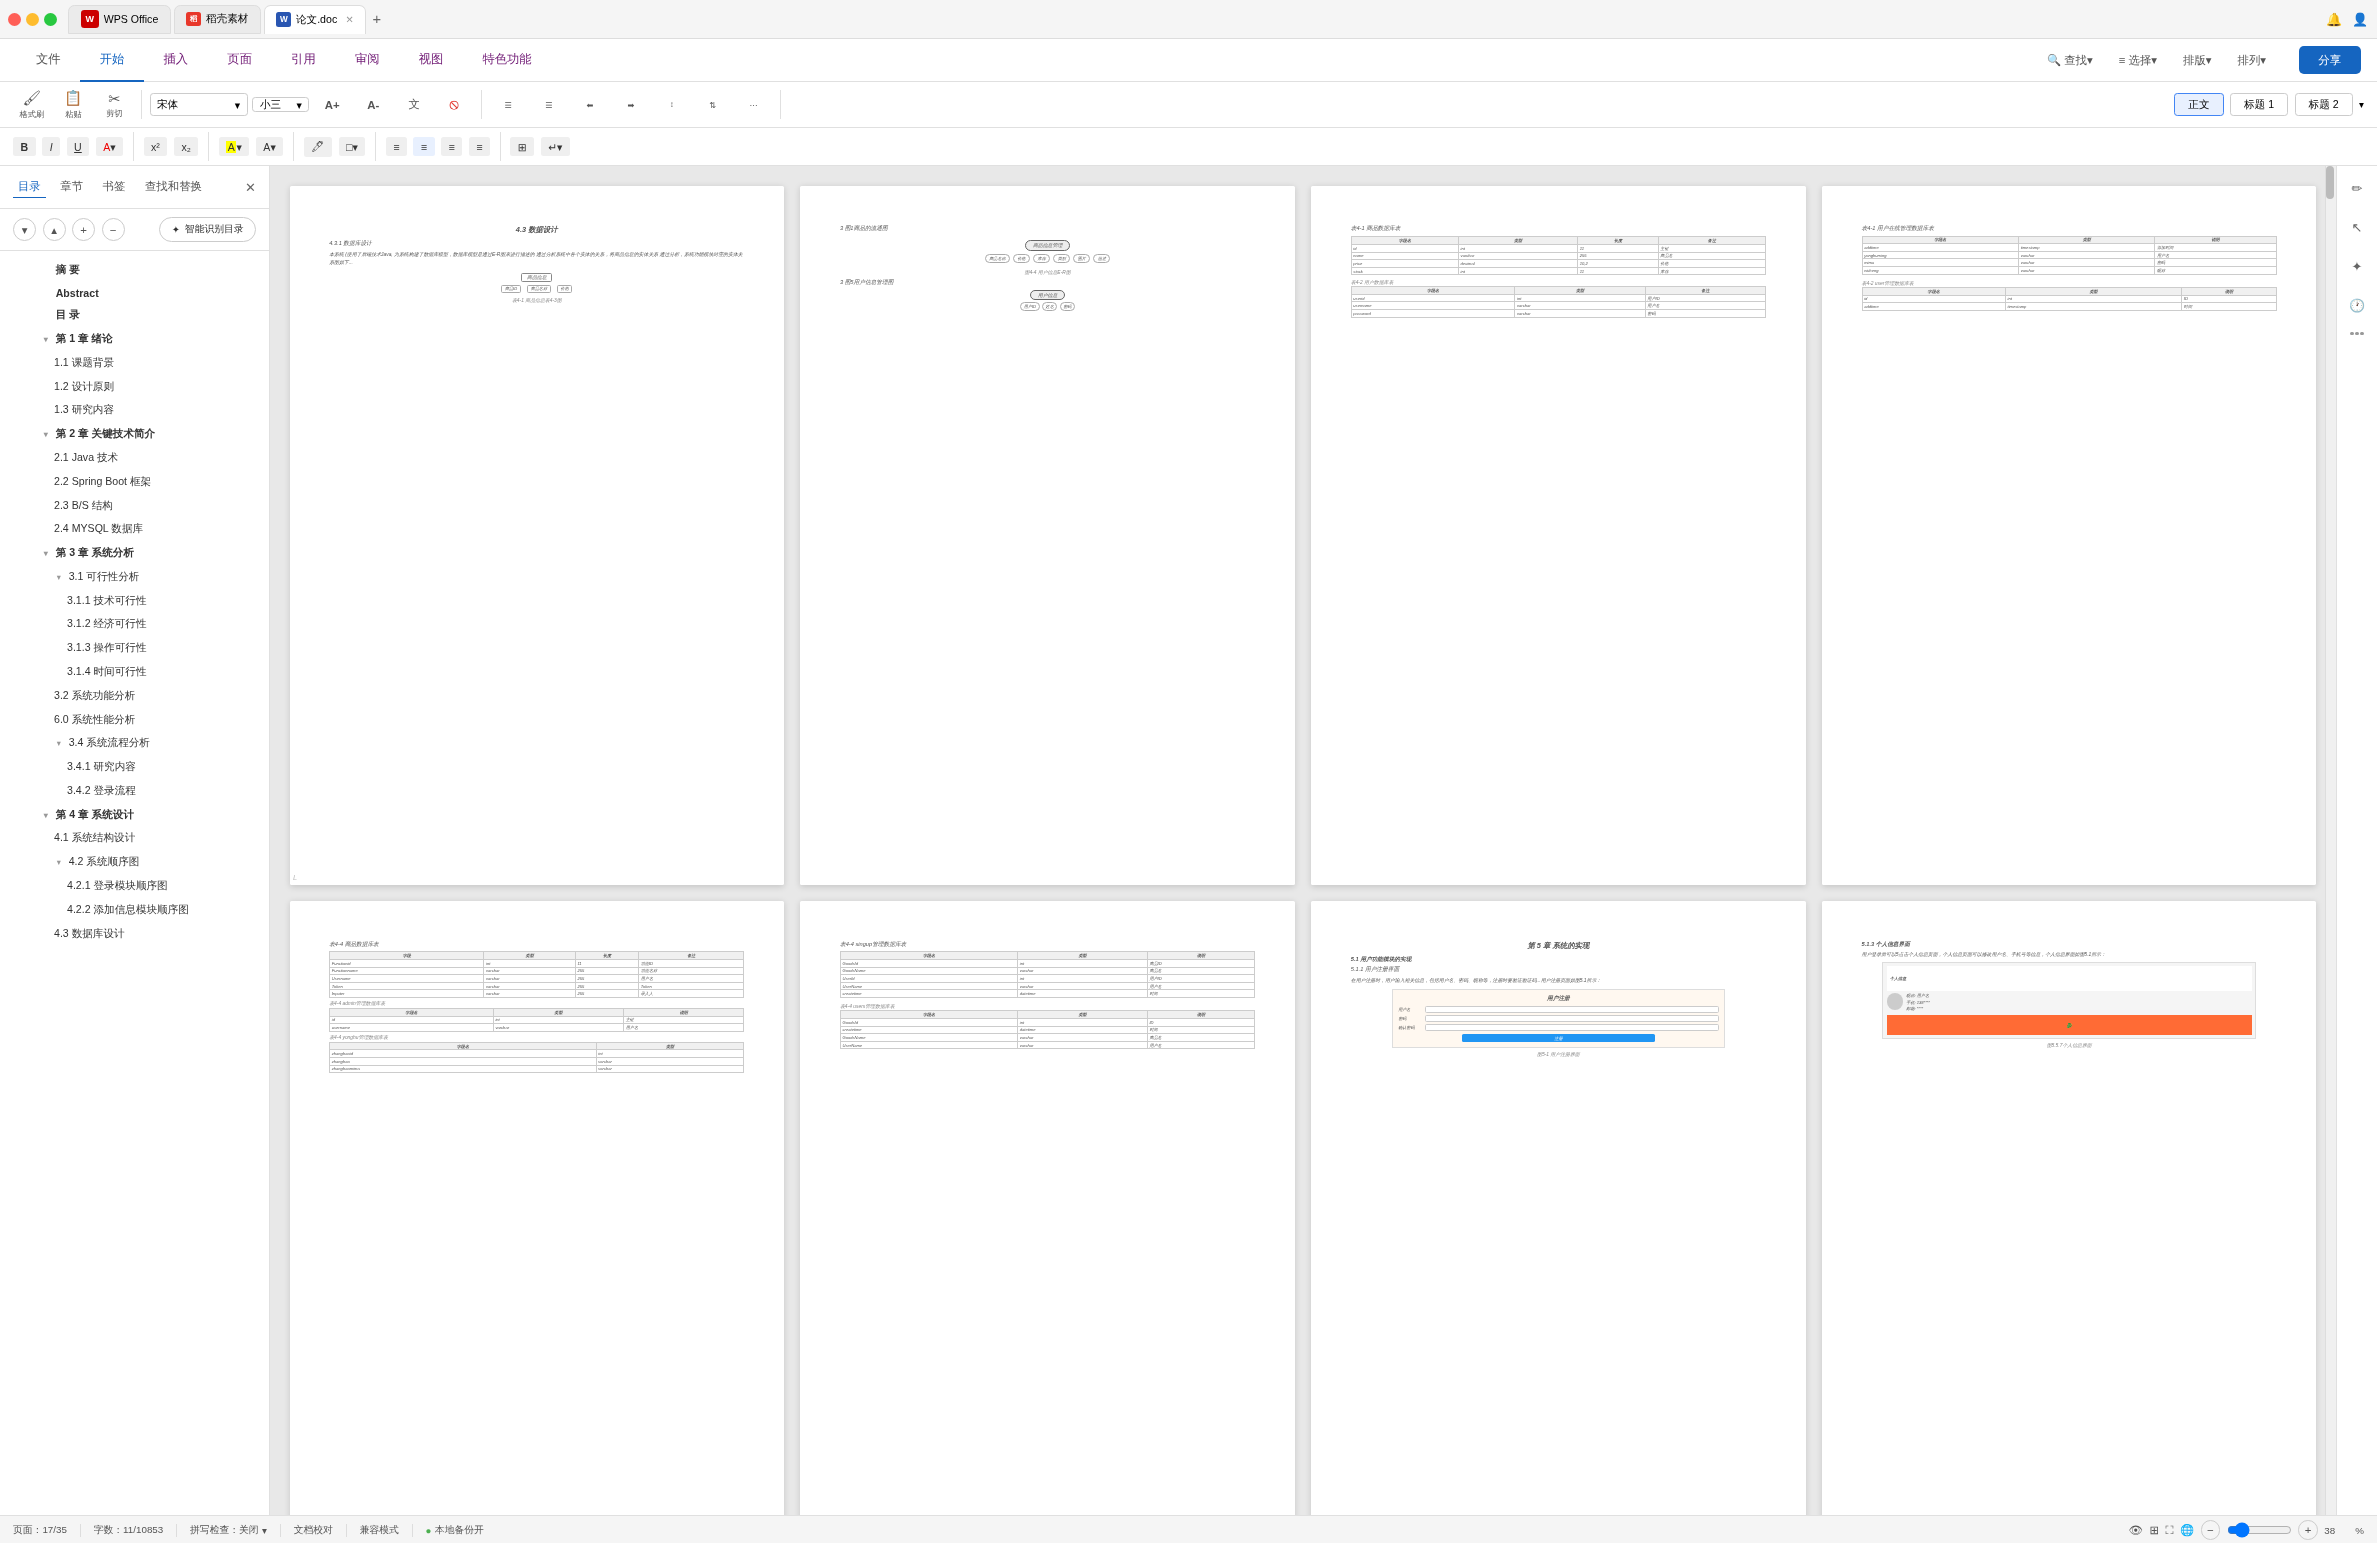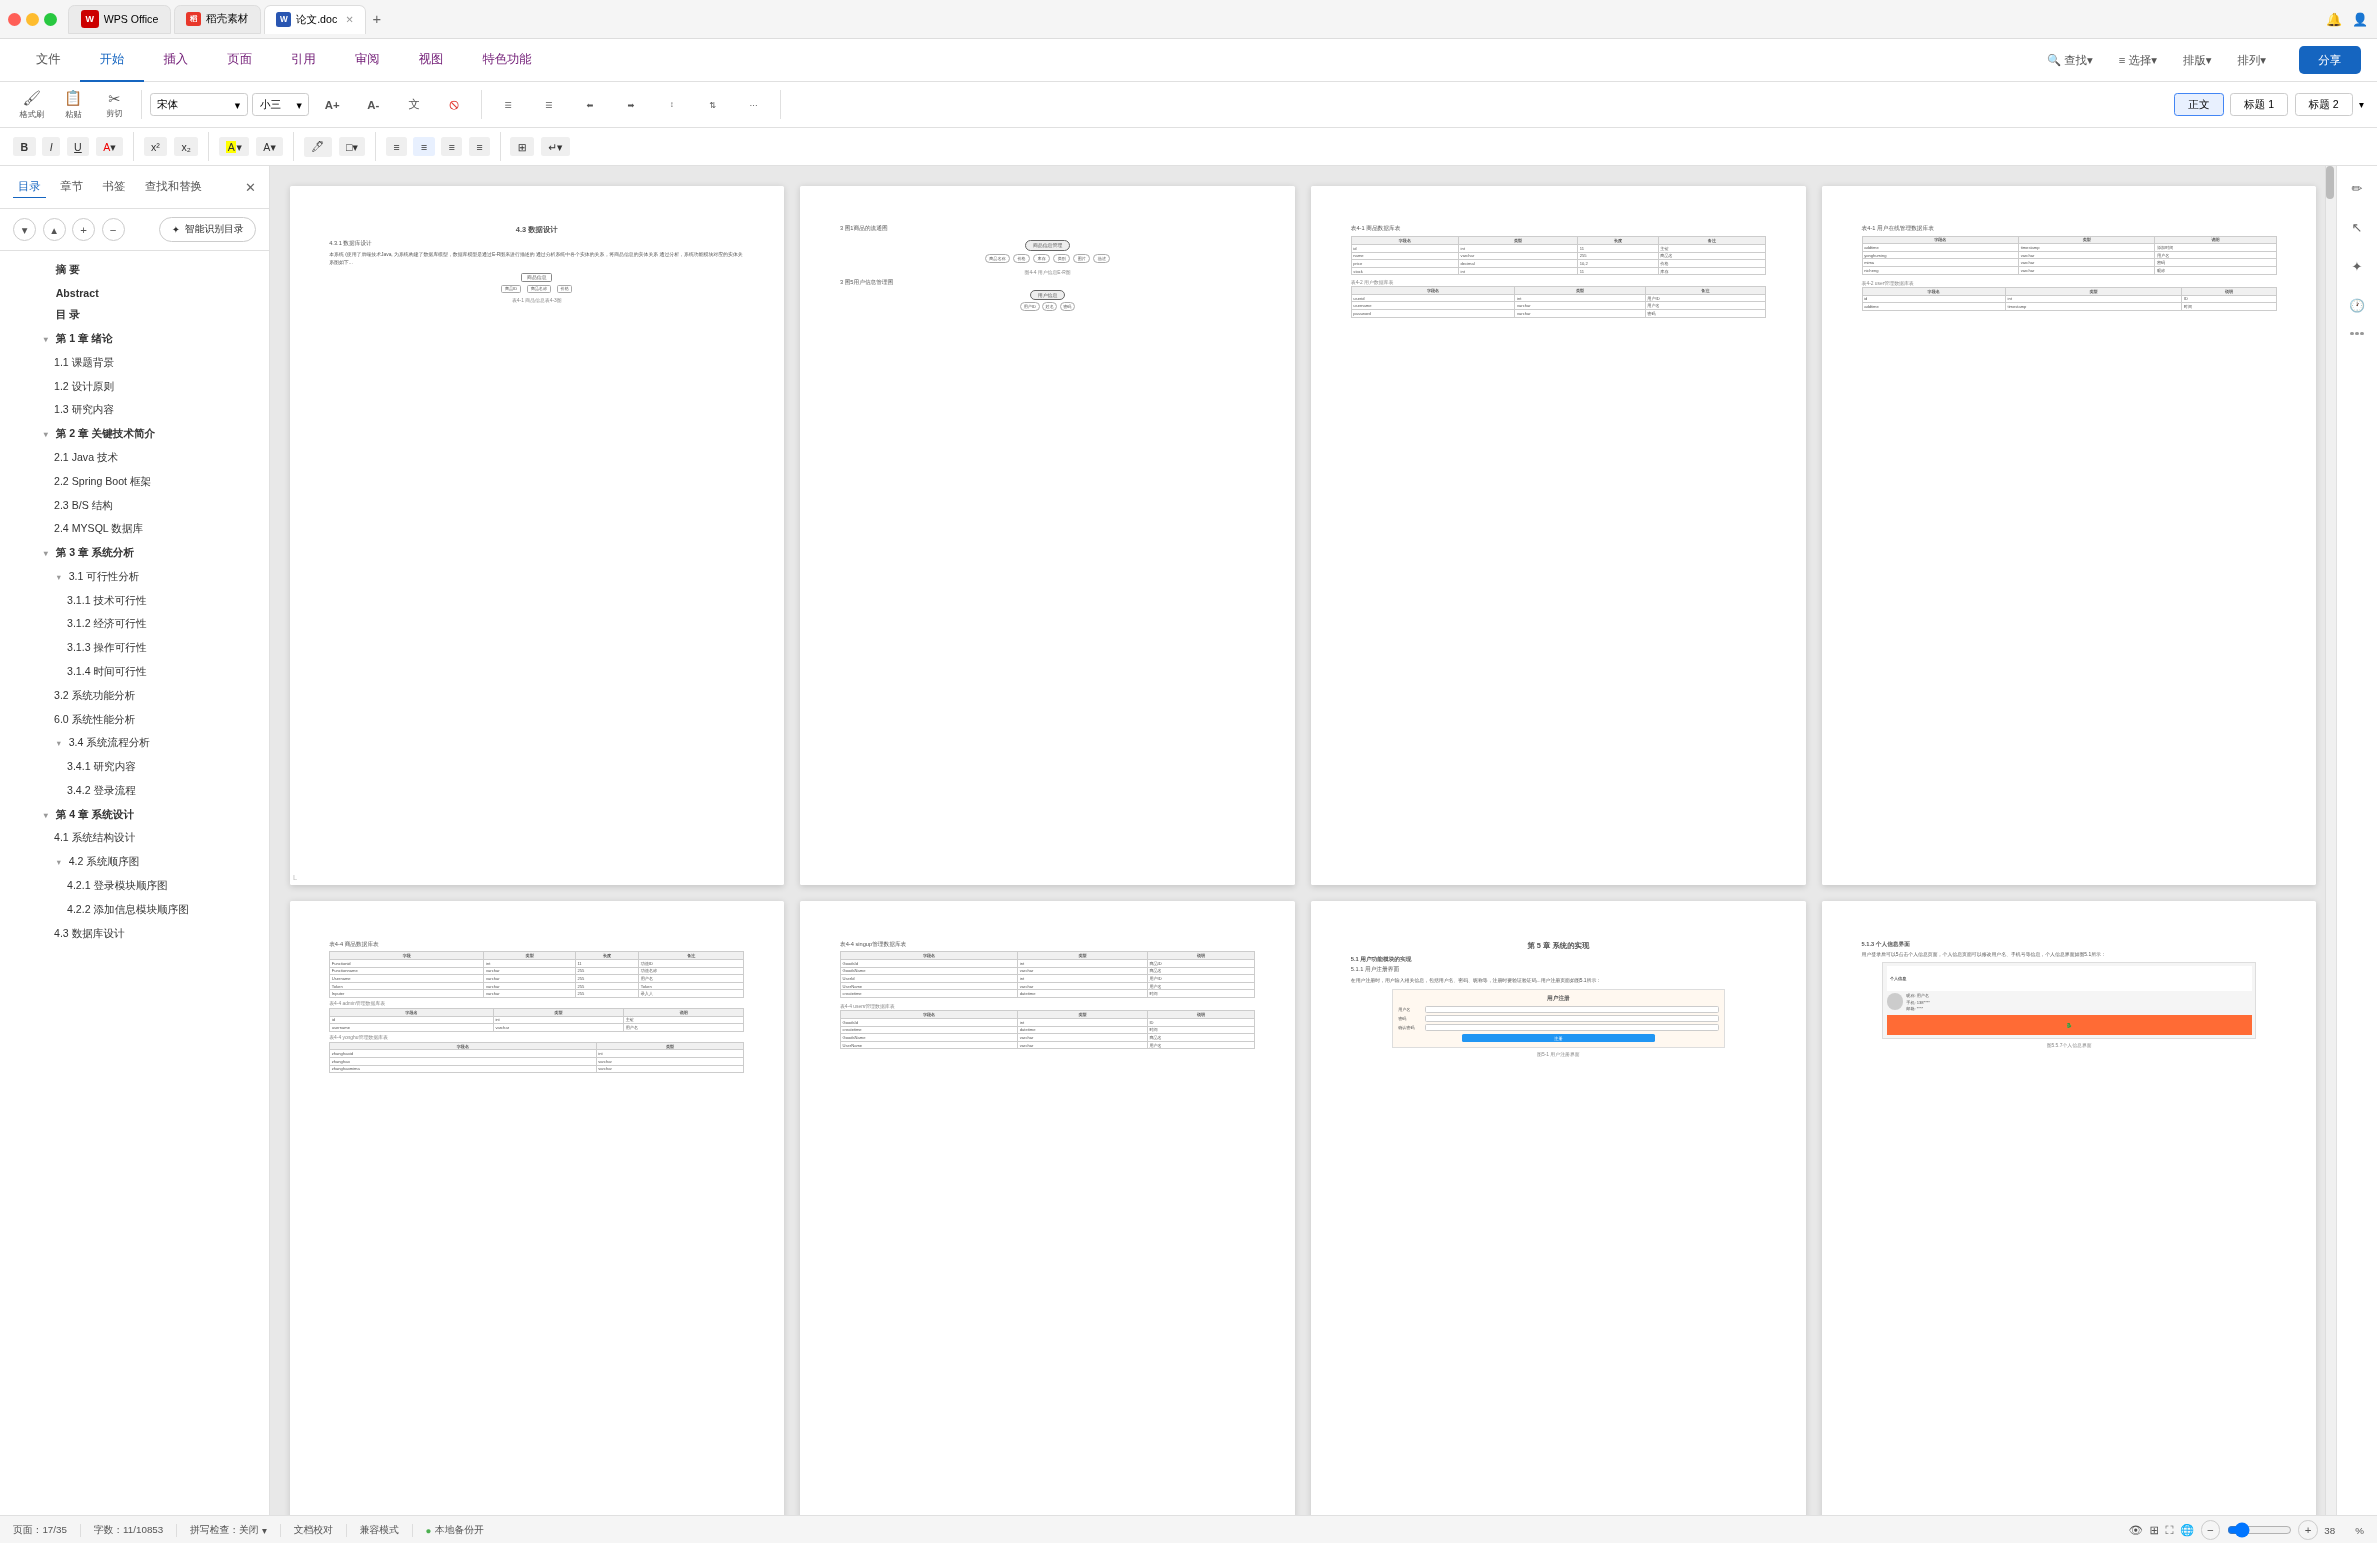--- a/index.html
+++ b/index.html
@@ -38,21 +38,21 @@
     .toolbar-icon { font-size: 14.7px; }
     .toolbar-sep { width: 0.8px; height: 29px; background: #e0e0e0; margin: 0 3.3px; }
     .font-selector {
       display: flex; align-items: center; gap: 3.3px; border: 0.8px solid #ccc;
       border-radius: 3.3px; padding: 1.6px 6.5px; font-size: 10.6px; min-width: 98px;
       cursor: pointer; background: #fff; height: 23px;
     }
     .font-size-selector {
       display: flex; align-items: center; gap: 3.3px; border: 0.8px solid #ccc;
       border-radius: 3.3px; padding: 1.6px 6.5px; font-size: 10.6px; min-width: 57px;
-      cursor: pointer; background: #fff; height: 23px;
+      cursor: pointer; background: #fff; height: 15px;
     }
     
     
     .toolbar2 {
       display: flex; align-items: center; background: #fff; height: 38px;
       border-bottom: 0.8px solid #e0e0e0; padding: 0 13px; gap: 6.5px;
     }
     .format-btn {
       padding: 2.5px 6.5px; border-radius: 2.5px; cursor: pointer; font-size: 10.6px;
       color: #333; border: 0.8px solid transparent;
@@ -132,21 +132,21 @@
     
     .main-content { flex: 1; background: #e8e8e8; overflow: auto; position: relative; }
     .pages-grid {
       display: grid; grid-template-columns: repeat(4, 1fr); gap: 16.4px;
       padding: 19.6px; max-width: 100%;
     }
     .page-thumb {
       background: #fff; box-shadow: 0 1.6px 6.5px rgba(0,0,0,0.15);
       border-radius: 1.6px; overflow: hidden; aspect-ratio: 0.707;
       position: relative; display: flex; align-items: center; justify-content: center;
-      font-size: 9px; color: #999; cursor: pointer;
+      font-size: 9px; color: #999; cursor: pointer; font-style: italic;
     }
     .page-corner { position: absolute; bottom: 3.3px; left: 3.3px; font-size: 7.4px; color: #bbb; }
     .page-inner { width: 100%; height: 100%; padding: 8%; font-size: 6.5px; color: #555; overflow: hidden; }
     
     
     .right-sidebar {
       width: 41px; background: #fff; border-left: 0.8px solid #e0e0e0;
       display: flex; flex-direction: column; align-items: center; padding: 9.8px 0; gap: 13px;
     }
     .right-btn { 

